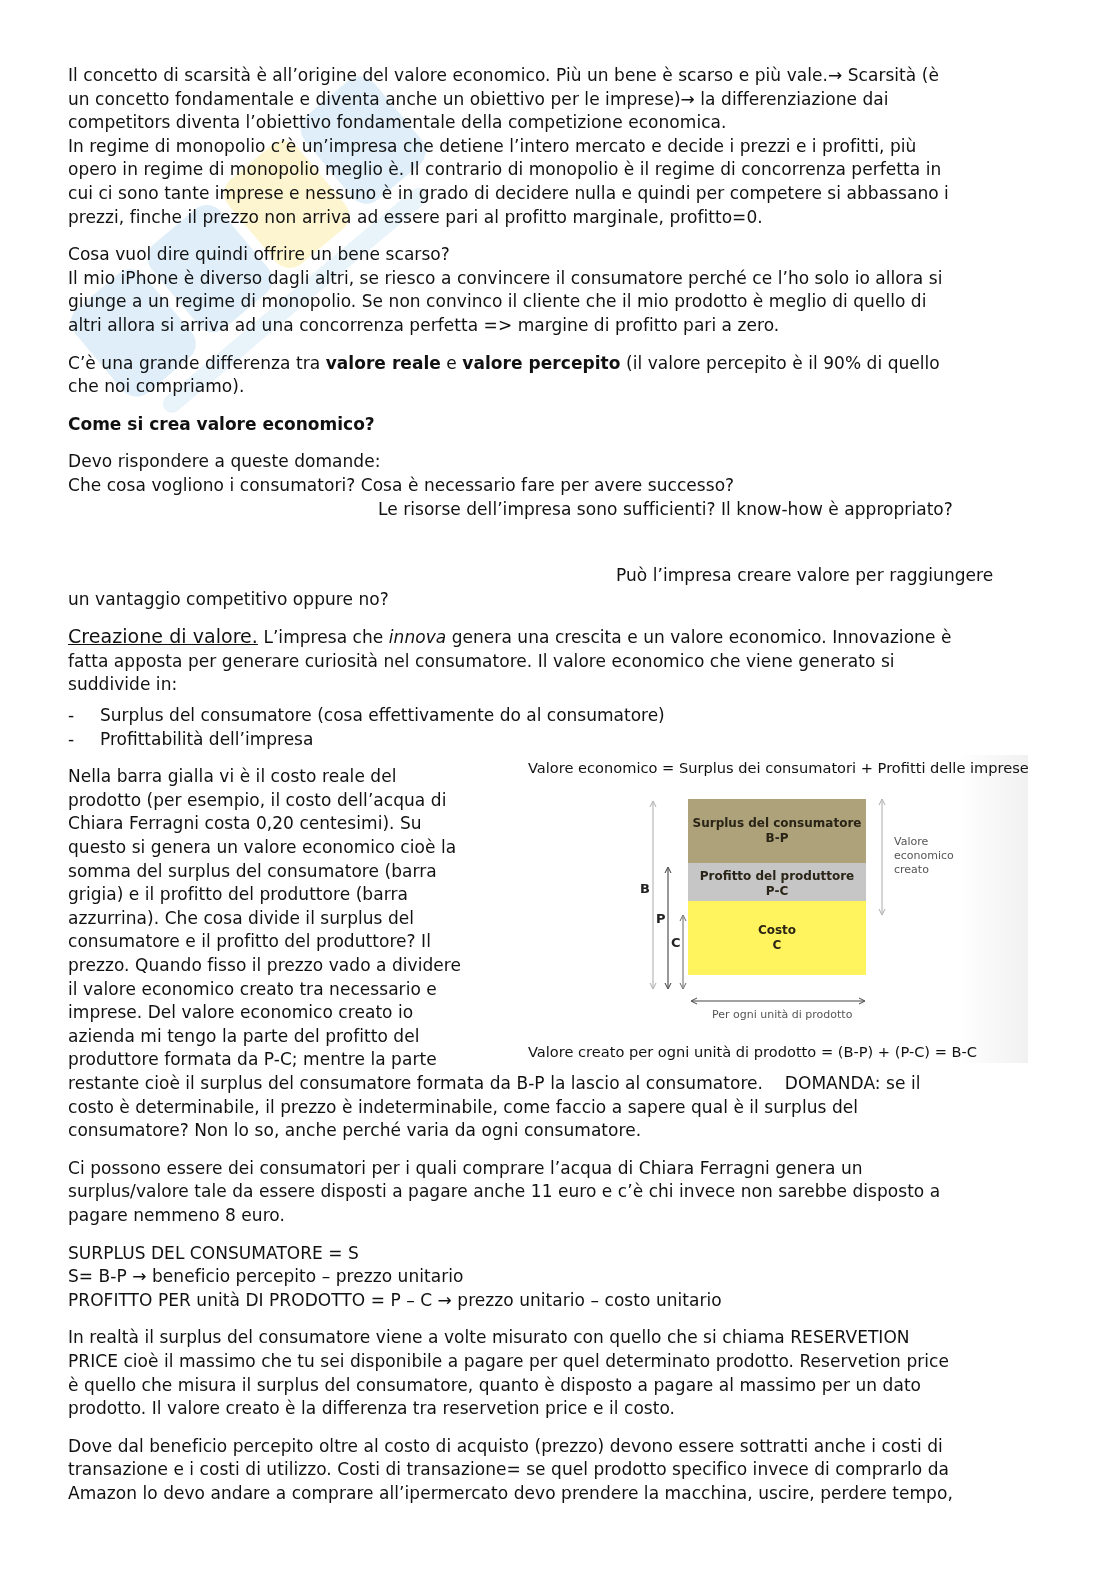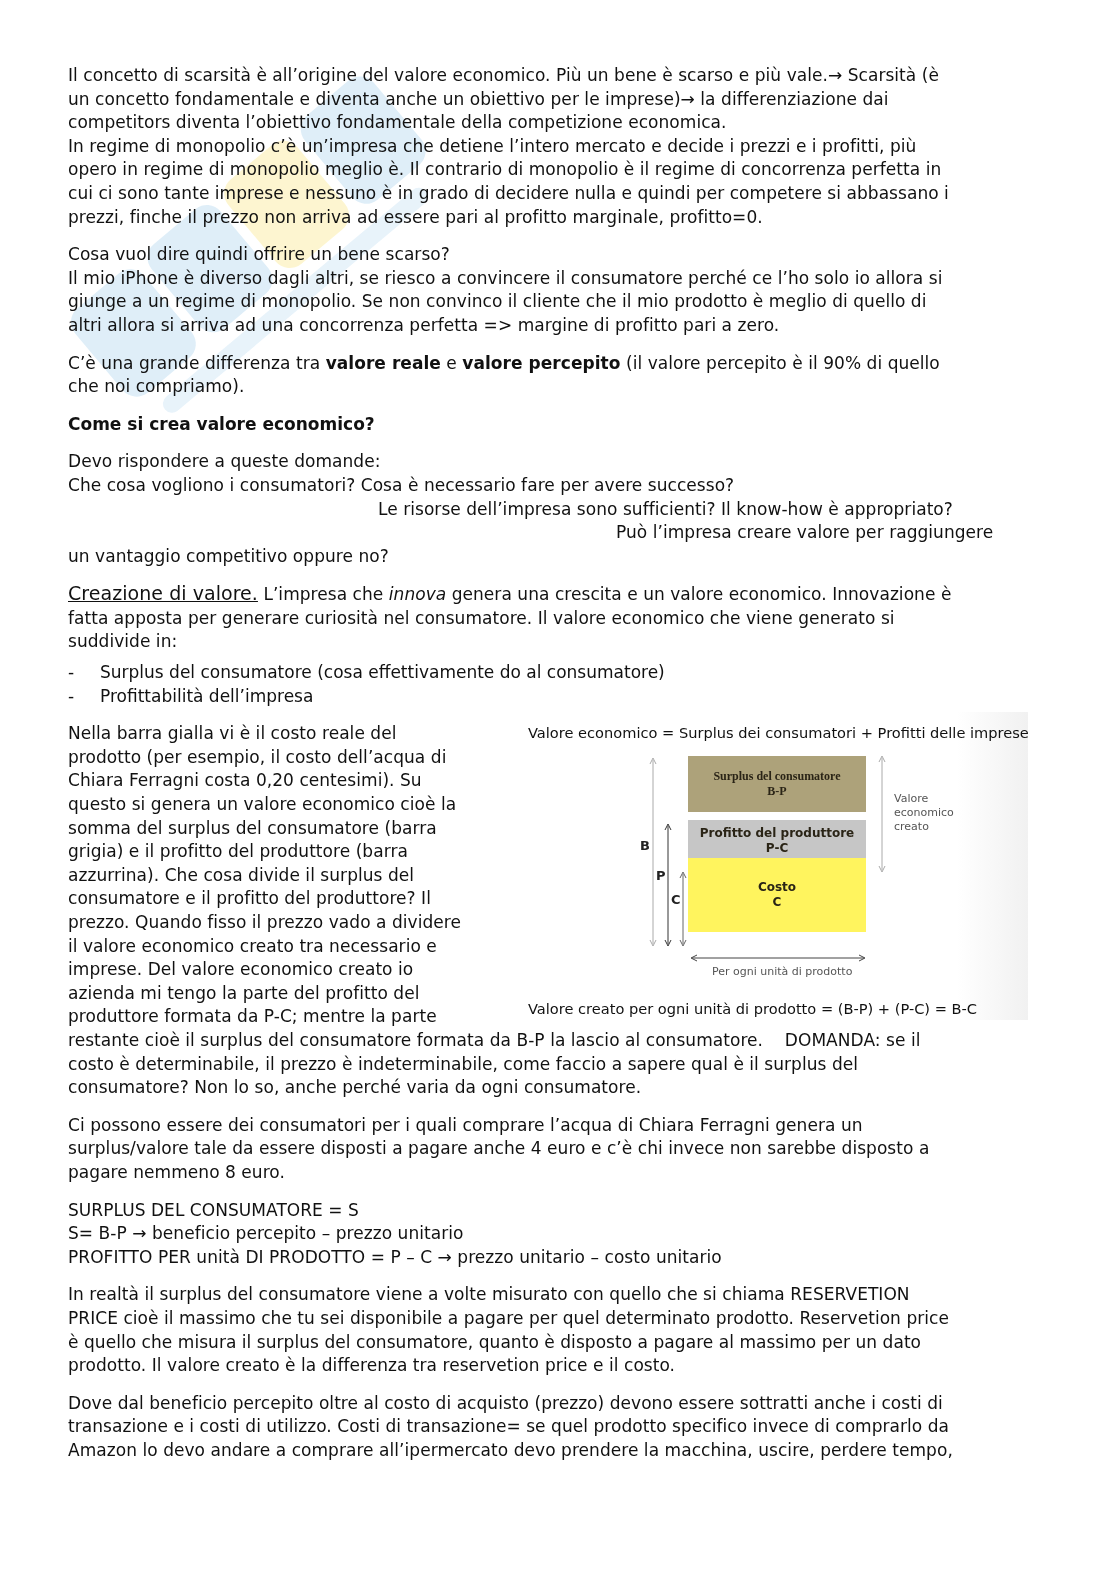--- a/index.html
+++ b/index.html
@@ -9,33 +9,33 @@
   }
   .watermark { position: absolute; left: 20px; top: 40px; width: 440px; height: 420px; pointer-events: none; z-index: 0; }
   .page { position: absolute; left: 68px; top: 64px; width: 962px; z-index: 1; }
   .para { font-size: 17px; line-height: 23.6px; margin: 0 0 14px 0; letter-spacing: 0.05px; }
   .para .line { display: block; white-space: nowrap; }
   .b { font-weight: bold; }
   .i { font-style: italic; }
   .u { text-decoration: underline; font-size: 19px; }
   .heading { font-size: 17px; font-weight: bold; line-height: 23.6px; margin: 0 0 14px 0; }
   .indent1 { padding-left: 310px; }
-  .indent2 { padding-left: 548px; }
+  .indent2 { padding-left: 548px; margin-top: 43px; }
   .list { margin: 0 0 14px 0; padding: 0; list-style: none; font-size: 17px; line-height: 23.6px; }
   .list li { display: flex; }
   .list .dash { width: 32px; flex: none; }
   .float-wrap { position: relative; }
   .figure {
     position: absolute; left: 454px; top: -10px; width: 506px; height: 308px;
     background: linear-gradient(to right, #ffffff 0%, #ffffff 86%, #f1f1f1 100%);
   }
-  .fig-title { position: absolute; left: 6px; top: 12px; font-size: 14.6px; color: #111; white-space: nowrap; font-family: "DejaVu Sans", sans-serif; }
+  .fig-title { position: absolute; left: 6px; top: 4px; font-size: 14.6px; color: #111; white-space: nowrap; font-family: "DejaVu Sans", sans-serif; }
   .fig-foot { position: absolute; left: 6px; top: 288px; font-size: 14.6px; color: #111; white-space: nowrap; }
   .bar { position: absolute; left: 166px; width: 178px; display: flex; flex-direction: column; align-items: center; justify-content: center; font-family: "DejaVu Sans", sans-serif; font-weight: bold; font-size: 12px; color: #2a2416; line-height: 15px; text-align: center; }
-  .bar-surplus { top: 44px; height: 56px; background: #ada27a; font-family: Liberation Serif, serif; }
+  .bar-surplus { top: 44px; height: 64px; background: #ada27a; }
   .bar-profit { top: 108px; height: 42px; background: #c6c6c6; }
   .bar-cost { top: 146px; height: 74px; background: #fff45e; }
   .fig-label { position: absolute; font-weight: bold; font-size: 13px; color: #222; }
   .fig-side { position: absolute; left: 372px; top: 80px; font-size: 11px; color: #555; line-height: 14px; }
   .fig-unit { position: absolute; left: 190px; top: 253px; font-size: 11px; color: #555; }
   .left-col { width: 430px; }
   .left-col .line { white-space: nowrap; }
   svg.arrows { position: absolute; left: 0; top: 0; width: 506px; height: 308px; }
 </style>
 </head>
@@ -167,21 +167,21 @@
     </p>
     <p class="para">
       <span class="line" style="white-space:pre">restante cioè il surplus del consumatore formata da B-P la lascio al consumatore.    DOMANDA: se il</span>
       <span class="line">costo è determinabile, il prezzo è indeterminabile, come faccio a sapere qual è il surplus del</span>
       <span class="line">consumatore? Non lo so, anche perché varia da ogni consumatore.</span>
     </p>
   </div>
 
   <p class="para">
     <span class="line">Ci possono essere dei consumatori per i quali comprare l’acqua di Chiara Ferragni genera un</span>
-    <span class="line">surplus/valore tale da essere disposti a pagare anche 4 euro e c’è chi invece non sarebbe disposto a</span>
+    <span class="line">surplus/valore tale da essere disposti a pagare anche 11 euro e c’è chi invece non sarebbe disposto a</span>
     <span class="line">pagare nemmeno 8 euro.</span>
   </p>
 
   <p class="para">
     <span class="line">SURPLUS DEL CONSUMATORE = S</span>
     <span class="line">S= B-P → beneficio percepito – prezzo unitario</span>
     <span class="line">PROFITTO PER unità DI PRODOTTO = P – C → prezzo unitario – costo unitario</span>
   </p>
 
   <p class="para">

